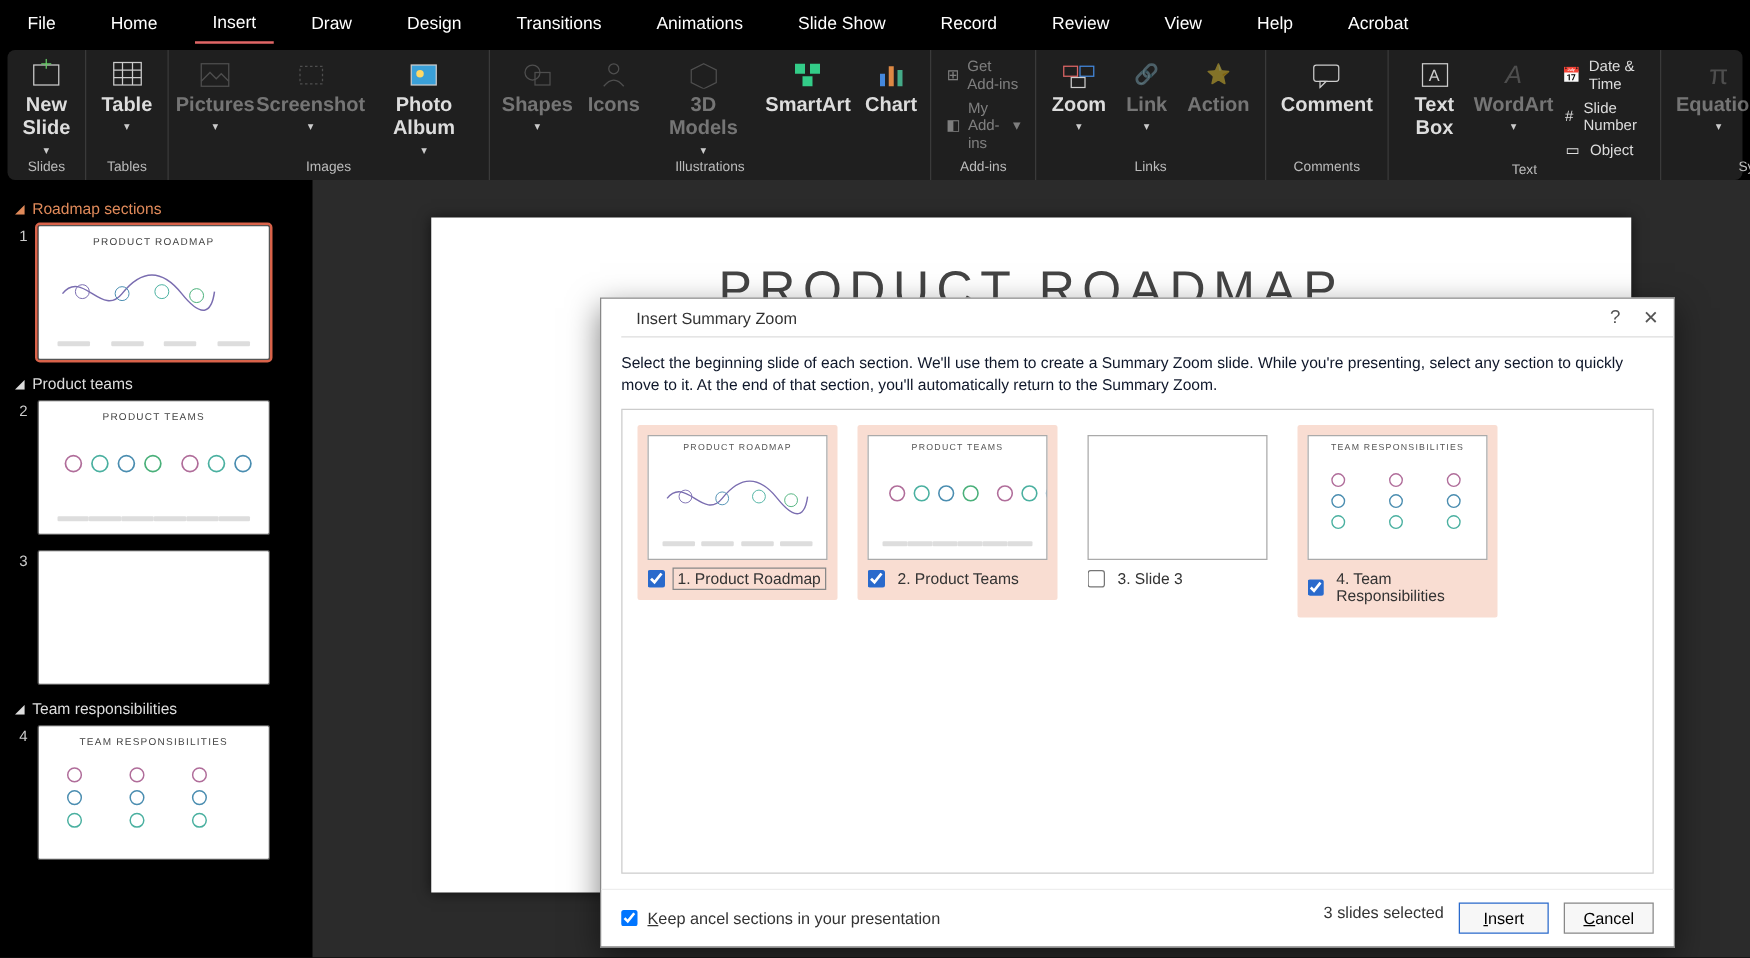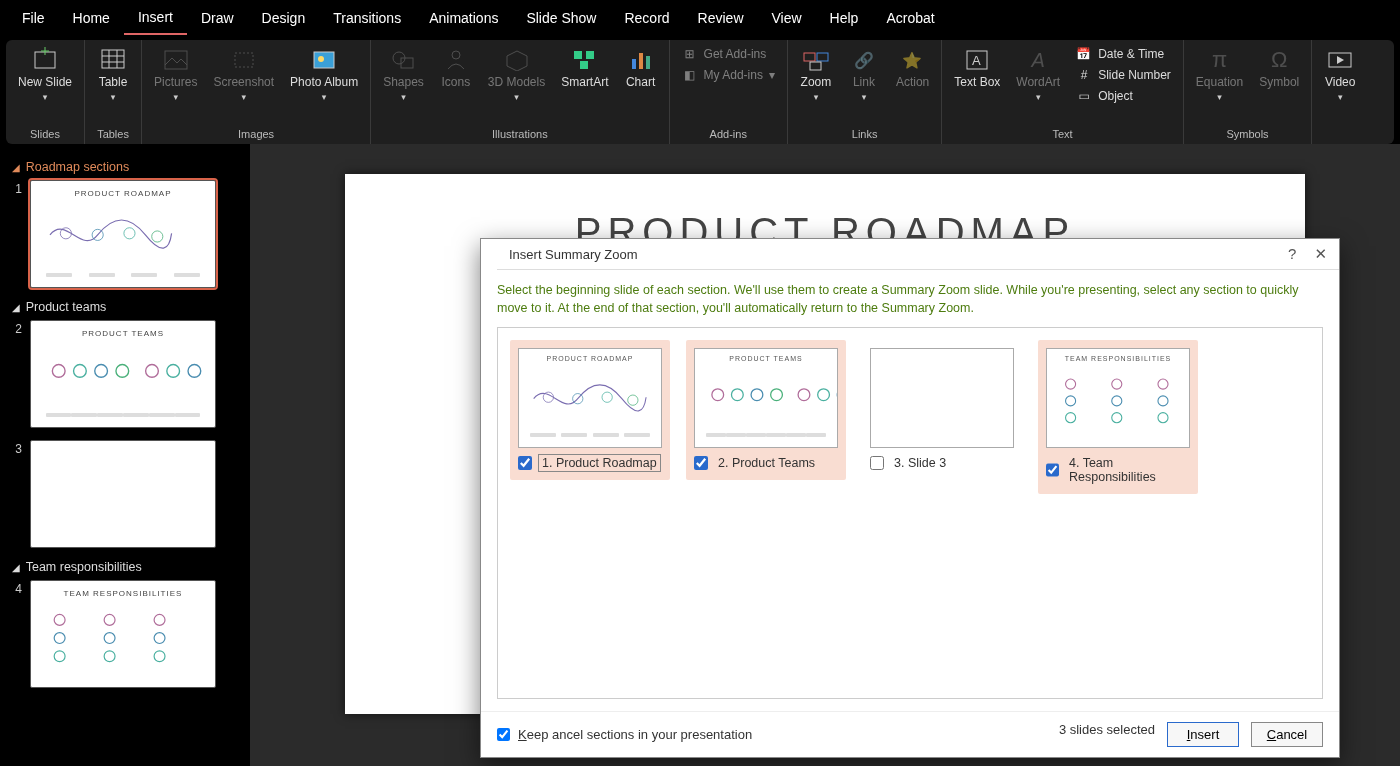--- a/index.html
+++ b/index.html
@@ -1,31 +1,31 @@
 <!DOCTYPE html>
 <html><head>
 <meta charset="utf-8">
 <style>
 * { box-sizing: border-box; margin: 0; padding: 0; font-family: "Segoe UI", Arial, sans-serif; }
 body { background: #000; color: #fff; width: 1400px; height: 766px; overflow: hidden; position: relative; }
 
 
-.menubar { display: flex; align-items: center; height: 36px; background: #000; padding: 0 8px; gap: 0; }
+.menubar { display: flex; align-items: center; height: 36px; background: #000; padding: 0 8px; gap: 16px; }
 .menubar .tab { padding: 8px 14px; font-size: 14px; color: #fff; cursor: pointer; }
 .menubar .tab.active { border-bottom: 2px solid #e06666; color: #fff; }
 
 
 .ribbon { display: flex; background: #1f1f1f; border-radius: 6px; margin: 4px 6px 0 6px; height: 104px; }
 .ribbon-group { display: flex; flex-direction: column; justify-content: space-between; border-right: 1px solid #3a3a3a; padding: 4px 6px 2px 6px; }
 .ribbon-group:last-child { border-right: none; }
 .ribbon-group .items { display: flex; align-items: flex-start; gap: 4px; flex: 1; }
 .ribbon-group .label { font-size: 11px; color: #bbb; text-align: center; padding-bottom: 2px; }
 .rbtn { display: flex; flex-direction: column; align-items: center; justify-content: flex-start; padding: 2px 6px; min-width: 44px; text-align: center; cursor: pointer; gap: 2px; }
 .rbtn .ic { width: 28px; height: 28px; display: flex; align-items: center; justify-content: center; }
-.rbtn .lbl { font-size: 12px; color: #ddd; line-height: 1.15; }
+.rbtn .lbl { font-size: 16px; color: #ddd; line-height: 1.15; font-weight: bold; }
 .rbtn.dim .lbl, .rbtn.dim .ic { opacity: 0.45; }
 .rbtn .chev { font-size: 9px; color: #ccc; }
 .stack { display: flex; flex-direction: column; gap: 1px; }
 .sbtn { display: flex; align-items: center; gap: 6px; padding: 2px 6px; font-size: 12px; color: #ddd; cursor: pointer; }
 .sbtn .sic { width: 16px; height: 16px; display:flex;align-items:center;justify-content:center;}
 
 
 .workarea { display: flex; height: calc(100% - 144px); background:#000;}
 .slidepanel { width: 250px; background: #000; padding: 10px 10px; overflow-y: auto; }
 .section-hdr { display: flex; align-items: center; gap: 6px; font-size: 12.5px; margin: 6px 0 6px 2px; color:#ddd;}
@@ -40,21 +40,21 @@
 .canvas { flex: 1; background: #2b2b2b; position: relative; display:flex; justify-content:center; padding-top:30px;}
 .slide { width: 960px; height: 540px; background: #fff; color:#333; position: relative; box-shadow: 0 0 10px rgba(0,0,0,0.6); }
 .slide h1 { text-align: center; font-size: 40px; font-weight: 400; letter-spacing: 6px; padding-top: 36px; color:#444; font-family: "Segoe UI Light","Segoe UI",Arial,sans-serif;}
 
 
 .dialog { position: absolute; left: 480px; top: 238px; width: 860px; height: 520px; background: #fff; color: #333; border: 1px solid #888; box-shadow: 0 8px 24px rgba(0,0,0,0.5); display:flex; flex-direction:column;}
 .dialog-head { display: flex; align-items: center; justify-content: space-between; padding: 6px 12px; font-size: 13px; border-bottom: 1px solid #ddd; margin-left: 16px; }
 .dialog-head .controls { display:flex; gap:18px; font-size:15px; color:#555;}
 .dialog-head .controls span { cursor:pointer; }
 .dialog-body { padding: 12px 16px; flex:1; display:flex; flex-direction:column;}
-.dialog-body .instr { font-size: 12.5px; color: #4d7c0f; line-height: 1.4; }
+.dialog-body .instr { font-size: 12.5px; color: #0f172a; line-height: 1.4; }
 .zoom-grid { border: 1px solid #ccc; margin-top: 10px; flex:1; padding: 12px; display:flex; gap:16px; align-items:flex-start;}
 .zoom-item { width: 160px; display:flex; flex-direction:column; gap:6px; padding:8px; border-radius:2px;}
 .zoom-item.sel { background: #f9ddd2; }
 .zoom-thumb { height: 100px; background: #fff; border: 1px solid #aaa; position:relative; overflow:hidden;}
 .zoom-thumb .tt { font-size: 7px; text-align:center; color:#555; letter-spacing:1px; padding-top:6px;}
 .zoom-cap { display:flex; align-items:center; gap:6px; font-size: 12.5px; color:#333;}
 .zoom-cap input[type=checkbox]{ width:14px; height:14px; accent-color:#2a6acc;}
 .zoom-cap .capt { border:1px solid transparent; padding:1px 3px;}
 .zoom-cap .capt.boxed { border:1px solid #888;}
 .dialog-foot { display:flex; align-items:center; justify-content:space-between; padding:10px 16px; border-top:1px solid #eee;}
@@ -246,20 +246,34 @@
           <div class="ic">🔗</div>
           <div class="lbl">Link</div>
           <div class="chev">▾</div>
         </div>
       <div class="rbtn dim">
           <div class="ic">⭐</div>
           <div class="lbl">Action</div>
         </div>
     </div>
     <div class="label">Links</div>
+  </div>
+  <div class="ribbon-group">
+    <div class="items">
+      <div class="rbtn">
+          <div class="ic">
+            <svg width="26" height="22">
+              <rect x="3" y="3" width="20" height="13" rx="2" fill="none" stroke="#ccc"></rect>
+              <polygon points="8,16 8,21 13,16" fill="none" stroke="#ccc"></polygon>
+            </svg>
+          </div>
+          <div class="lbl">Comment</div>
+        </div>
+    </div>
+    <div class="label">Comments</div>
   </div>
   <div class="ribbon-group">
     <div class="items">
       <div class="rbtn">
           <div class="ic">
             <svg width="24" height="22">
               <rect x="2" y="2" width="20" height="18" fill="none" stroke="#ccc"></rect>
               <text x="7" y="16" font-size="13" fill="#ccc">A</text>
             </svg>
           </div>

